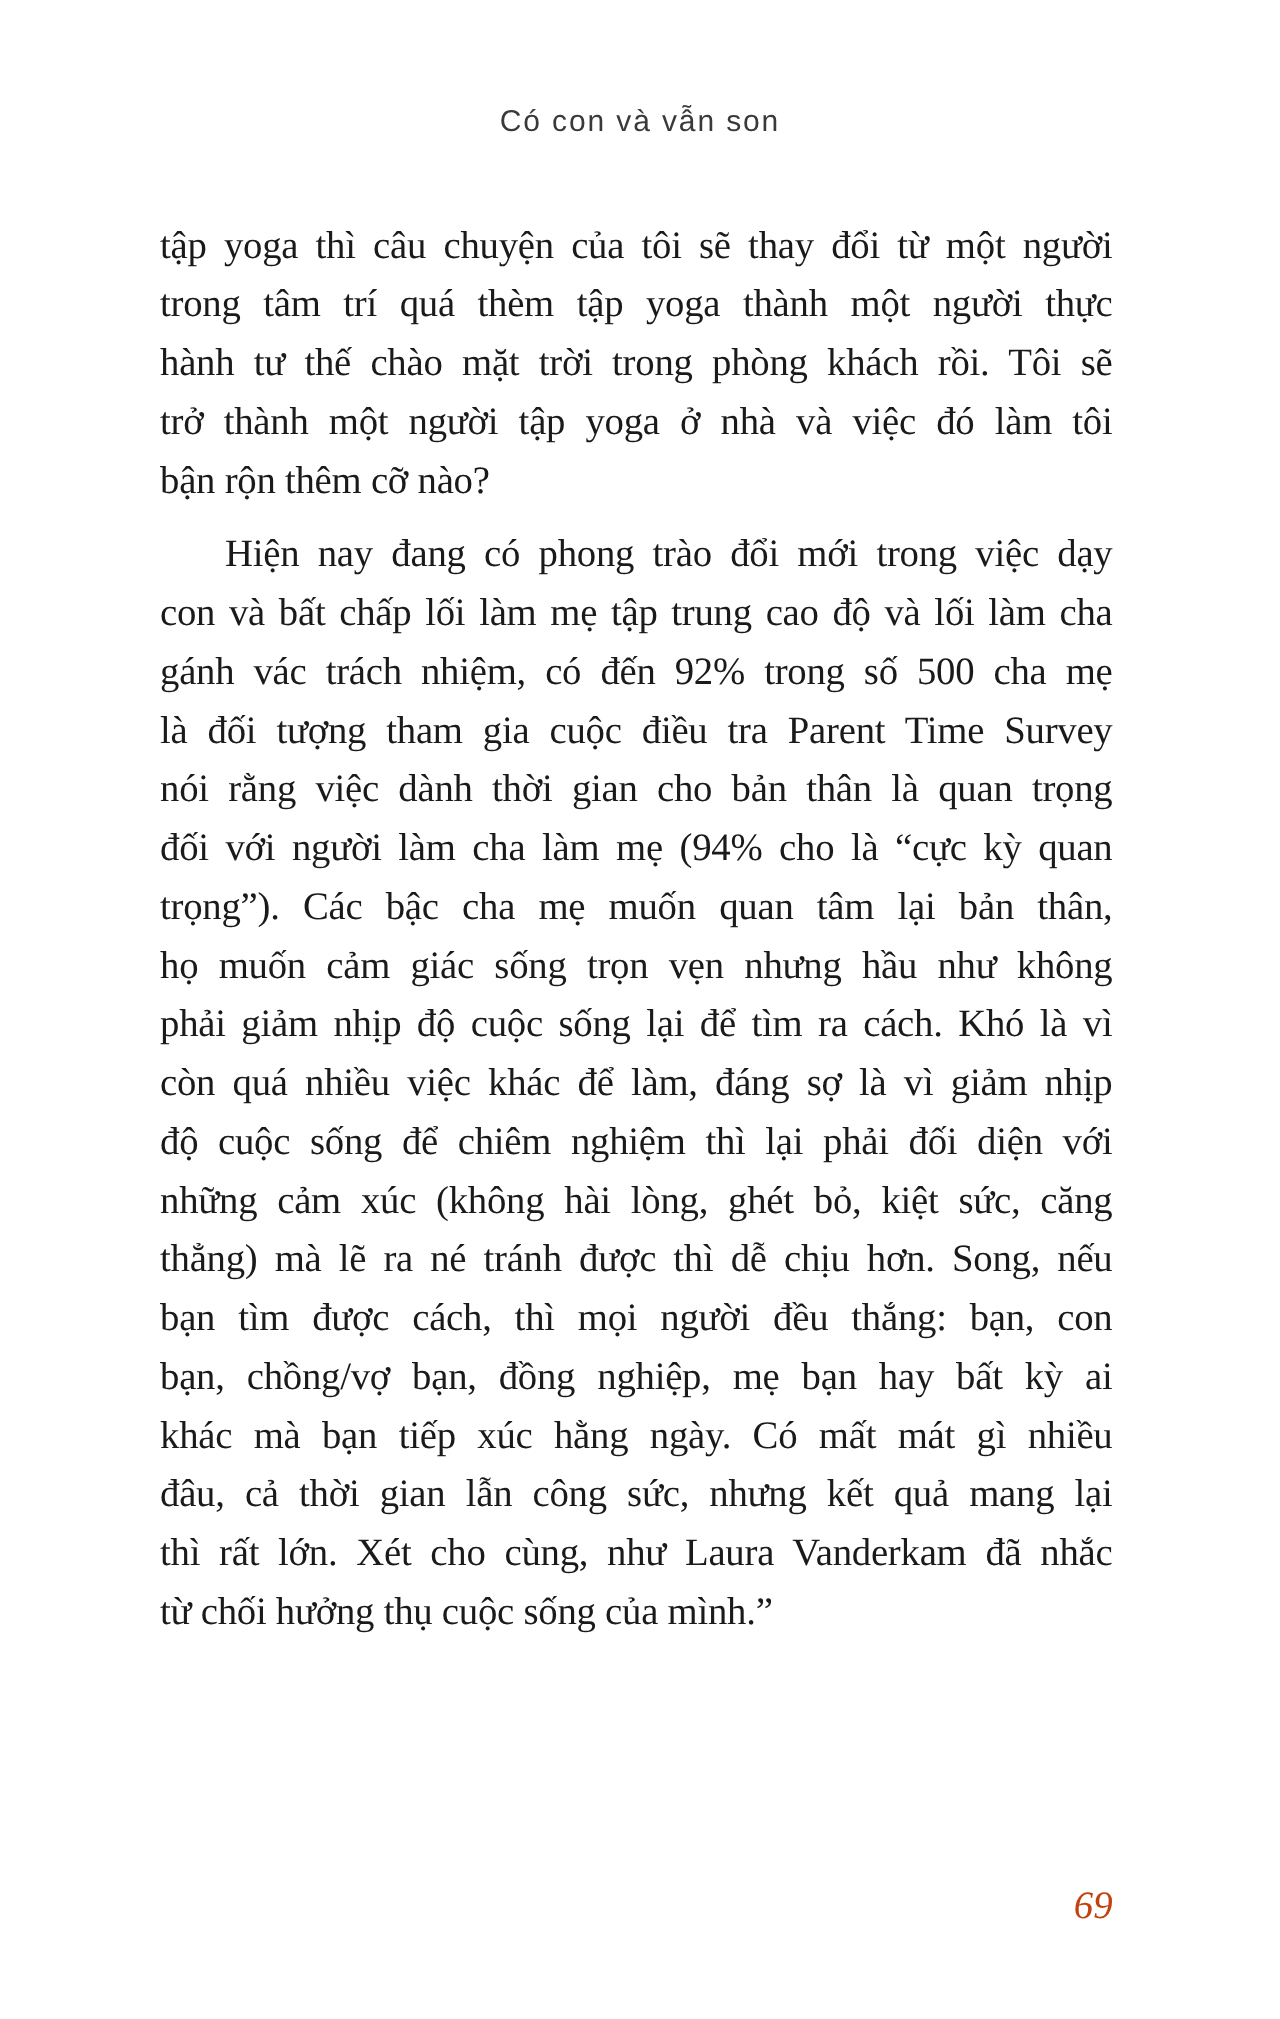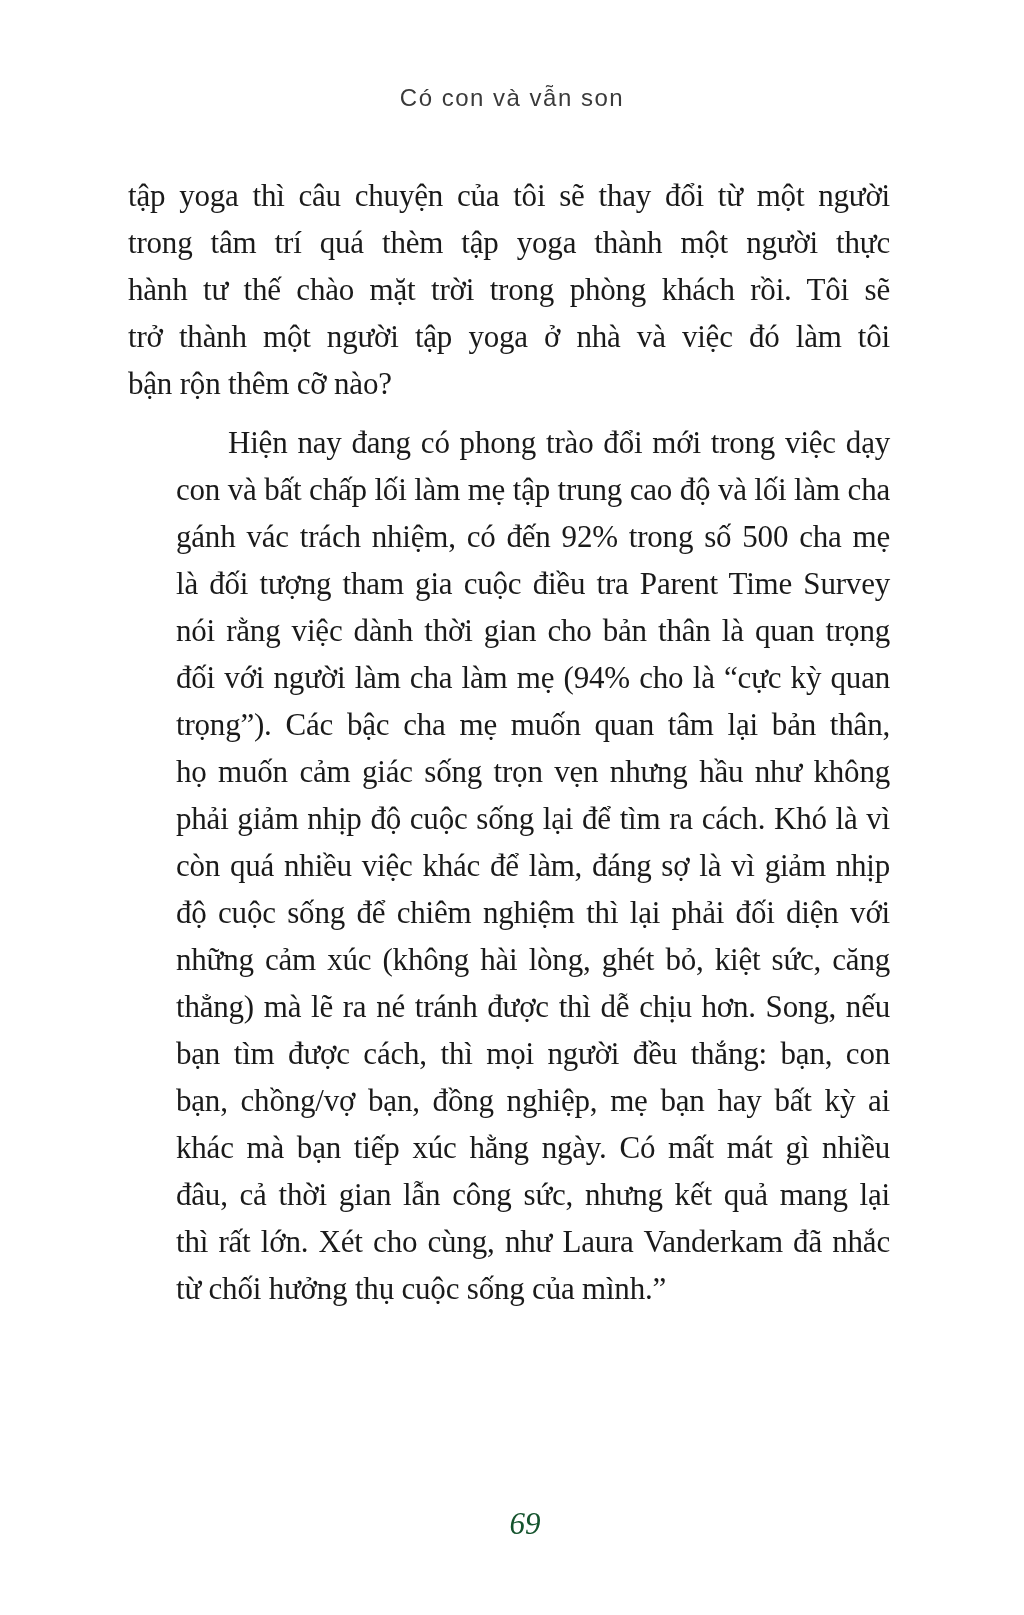--- a/index.html
+++ b/index.html
@@ -33,43 +33,42 @@
     top: 172px;
     width: 762px;
     font-family: "Liberation Serif", serif;
     font-size: 31px;
     line-height: 47px;
     letter-spacing: -0.2px;
     color: #1a1a1a;
   }
   .paragraph + .paragraph {
     margin-top: 12px;
-    margin-left: 48px;
   }
   .line {
     text-align: justify;
     text-align-last: justify;
   }
   .line.last {
     text-align: right;
     text-align-last: left;
   }
   .line.indent {
     text-indent: 52px;
   }
   .page-number {
     position: absolute;
     top: 1506px;
-    left: 144px;
+    left: 128px;
     width: 762px;
-    text-align: center;
+    text-align: right;
     font-family: "Liberation Serif", serif;
     font-style: italic;
     font-size: 31px;
-    color: #14532d;
+    color: #c2410c;
   }
 </style>
 </head>
 <body>
 
 <div class="page">
   <div class="running-header">Có con và vẫn son</div>
 
   <div class="body-text">
       <div class="paragraph">

